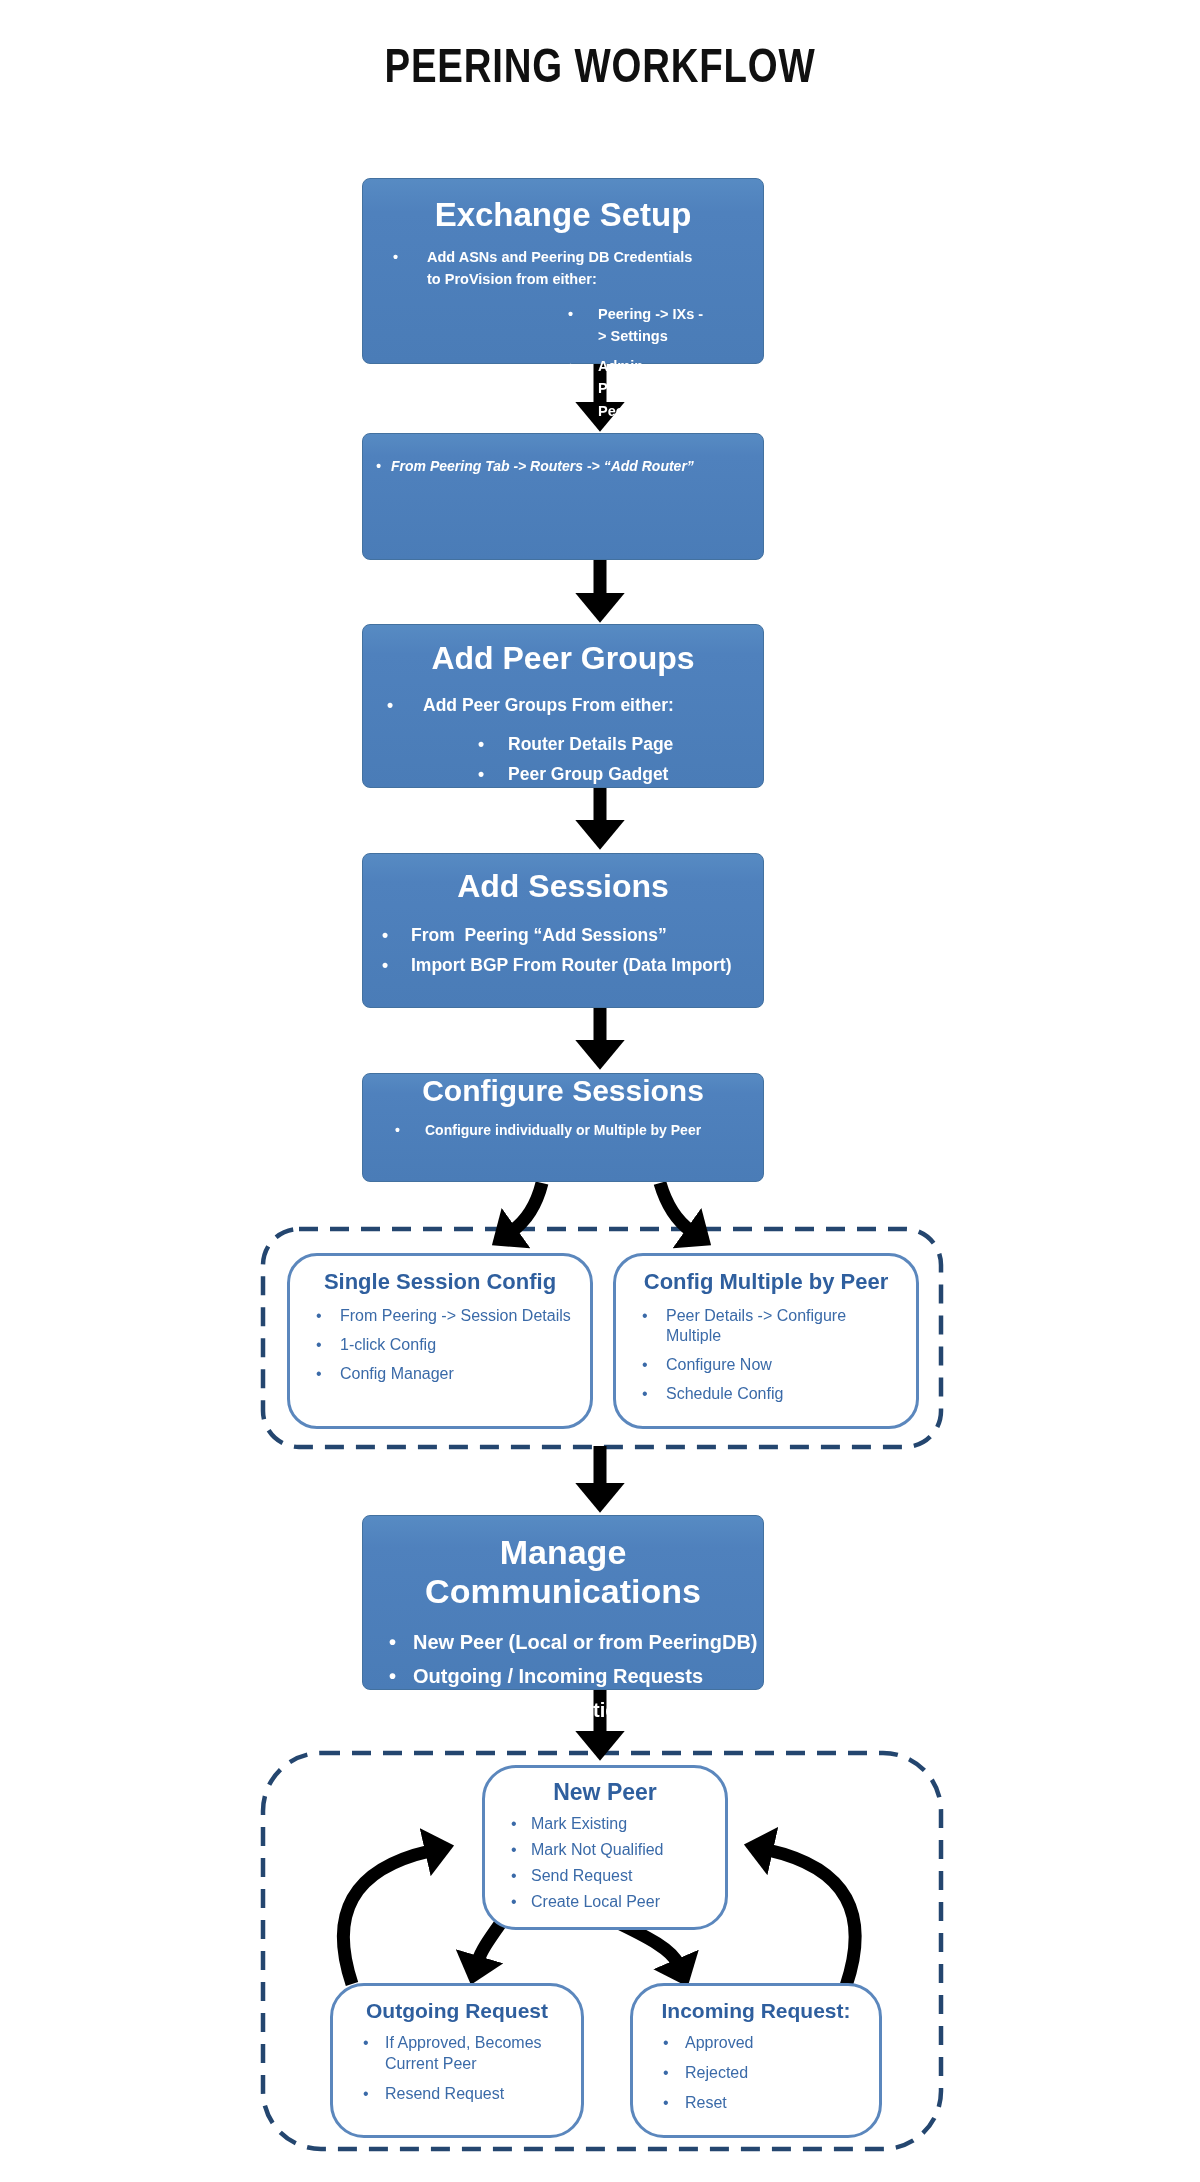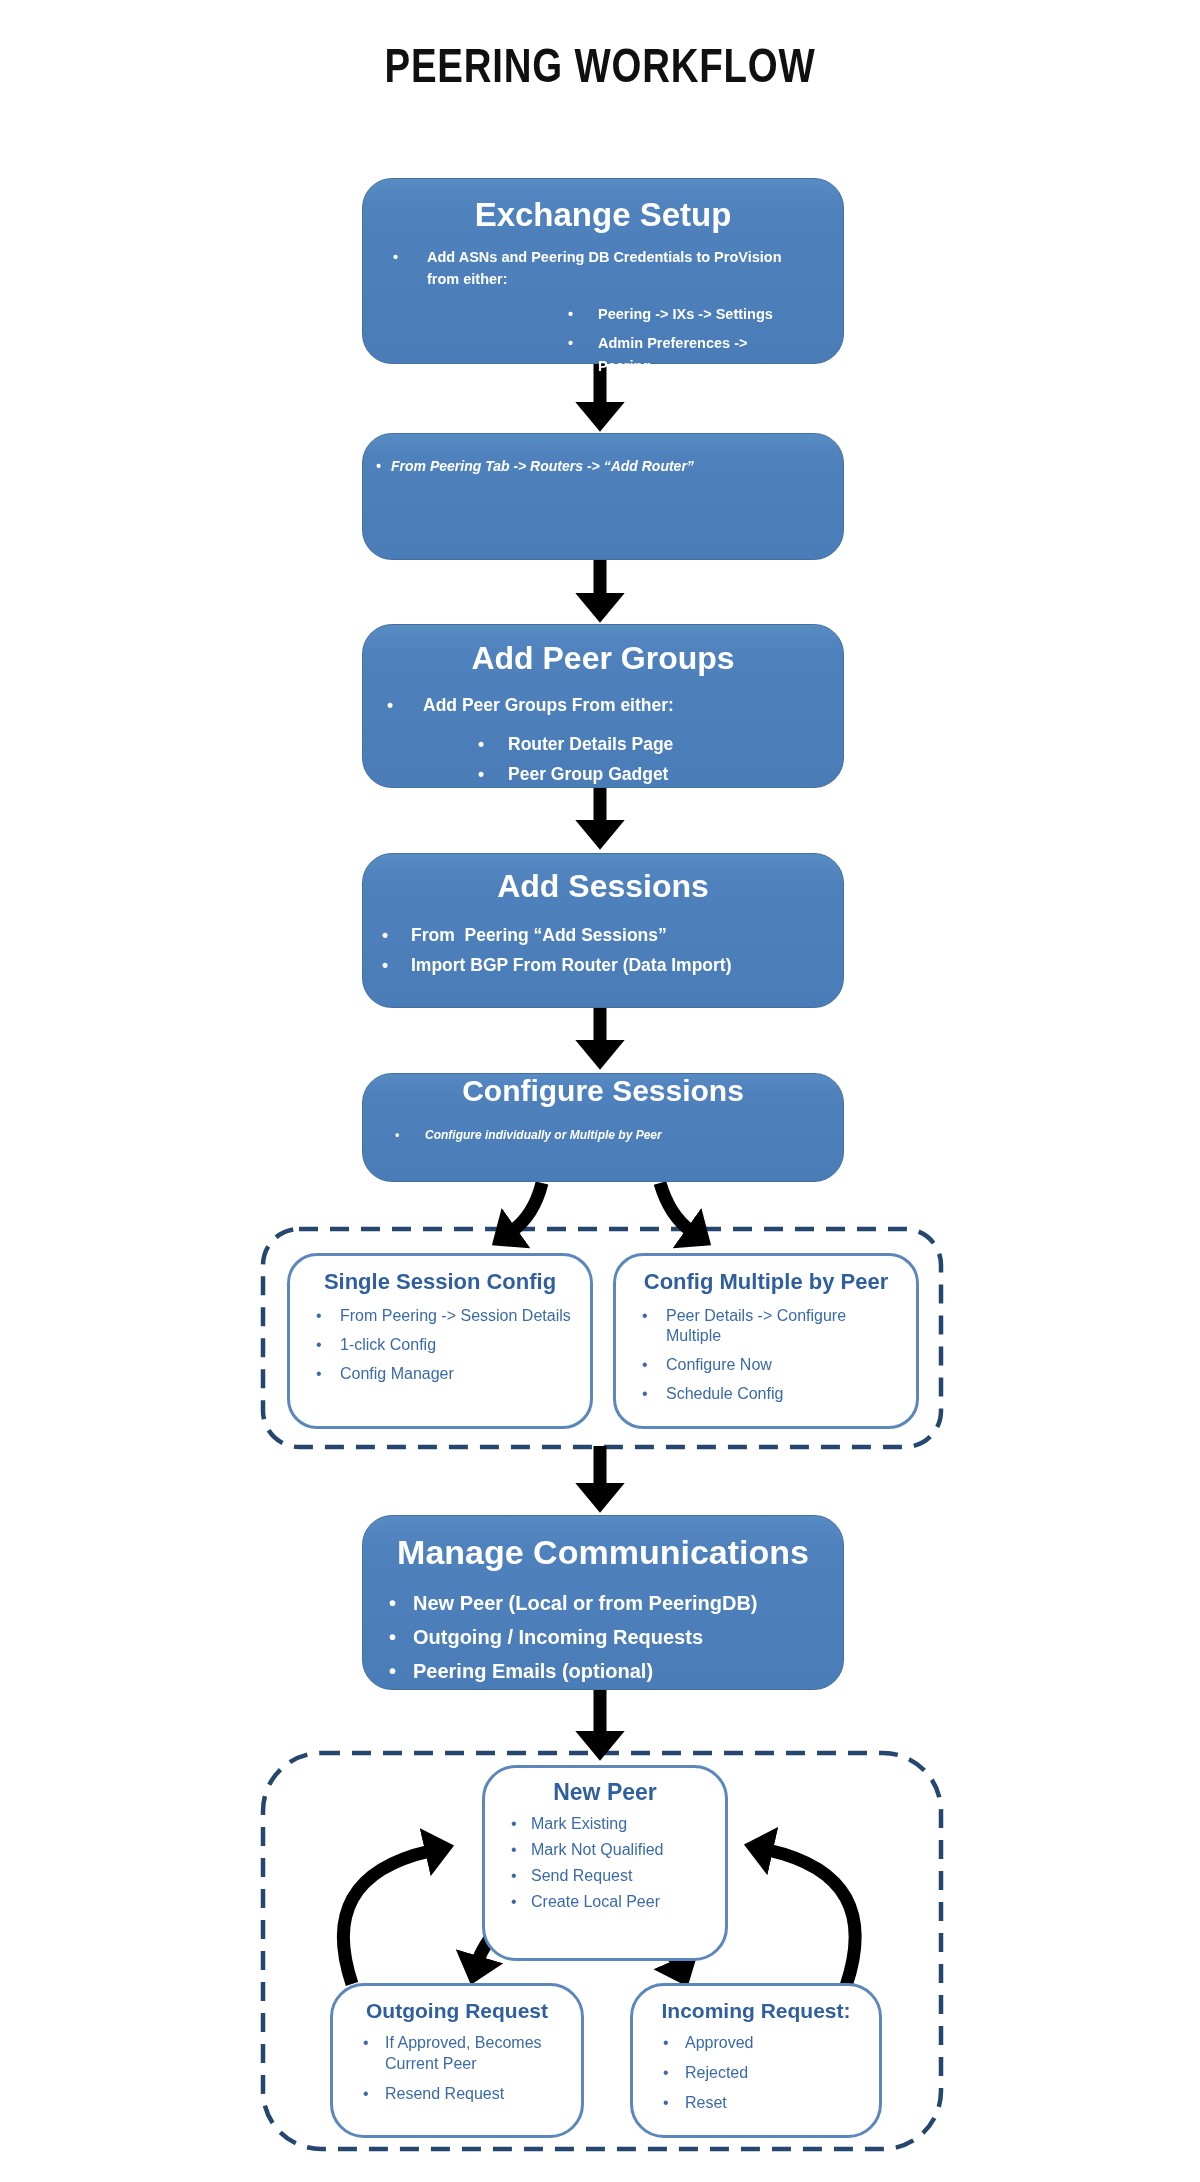--- a/index.html
+++ b/index.html
@@ -6,21 +6,21 @@
   .canvas{position:relative;width:1200px;height:2182px;background:#ffffff;overflow:hidden;
           font-family:"Liberation Sans",sans-serif;}
   .title{position:absolute;top:38px;left:0;width:1200px;margin:0;text-align:center;
          font-size:48px;font-weight:700;color:#101010;letter-spacing:1px;
          transform:scaleX(.8);}
   svg.overlay{position:absolute;left:0;top:0;pointer-events:none;}
   .arr{stroke:#000000;stroke-width:13;fill:none;}
   .dash{fill:none;stroke:#24466f;stroke-width:4.5;stroke-dasharray:19 12;}
 
   .box{position:absolute;box-sizing:border-box;}
-  .blue{left:362px;width:482px;color:#ffffff;border-radius:30px;
+  .blue{left:362px;width:402px;color:#ffffff;border-radius:8px;
         background:linear-gradient(180deg,#578bc3 0%,#4f81bd 18%,#4a7cb7 100%);
         border:1px solid #43719f;}
   .bt{margin:0;text-align:center;font-weight:700;}
   .bl{list-style:none;margin:0;padding:0;}
   .bl li{position:relative;font-weight:700;}
   .bl li::before{content:"\2022";position:absolute;}
   .tx{white-space:pre-wrap;}
 
   
   .es .bt{font-size:33px;margin-top:17px;}
@@ -42,42 +42,42 @@
   .pg .sub li{padding-left:145px;margin-top:9px;}
   .pg .sub li::before{left:115px;}
   
   .as .bt{font-size:32px;margin-top:14px;}
   .as .bl{font-size:17.5px;margin-top:20px;}
   .as .bl li{padding-left:48px;margin-top:9px;}
   .as .bl li:first-child{margin-top:0;}
   .as .bl li::before{left:19px;}
   
   .cs .bt{font-size:30px;}
-  .cs .bl{font-size:12px;margin-top:20px;font-style:italic;}
+  .cs .bl{font-size:14px;margin-top:14px;}
   .cs .bl li{padding-left:62px;}
   .cs .bl li::before{left:32px;}
   
   .mc .bt{font-size:34px;margin-top:17px;}
   .mc .bl{font-size:20px;margin-top:20px;}
   .mc .bl li{padding-left:50px;margin-top:11px;}
   .mc .bl li:first-child{margin-top:0;}
   .mc .bl li::before{left:26px;}
 
   
   .wbox{background:#ffffff;border:3px solid #5b87bd;border-radius:30px;color:#3a6aa8;}
   .wbox .bt{color:#2f5f9e;}
   .wbox .bl li{font-weight:400;}
   .w-ssc,.w-cmp{left:287px;top:1253px;width:306px;height:176px;}
   .w-cmp{left:613px;}
   .w-ssc .bt,.w-cmp .bt{font-size:22px;margin-top:13px;}
   .w-ssc .bl,.w-cmp .bl{font-size:16px;line-height:1.25;margin-top:11px;}
   .w-ssc .bl li,.w-cmp .bl li{padding:0 18px 0 50px;margin-top:9px;}
   .w-ssc .bl li:first-child,.w-cmp .bl li:first-child{margin-top:0;}
   .w-ssc .bl li::before,.w-cmp .bl li::before{left:26px;}
-  .w-np{left:482px;top:1765px;width:246px;height:196px;border-radius:34px;}
+  .w-np{left:482px;top:1765px;width:246px;height:165px;border-radius:34px;}
   .w-np .bt{font-size:23px;margin-top:11px;}
   .w-np .bl{font-size:16px;margin-top:9px;}
   .w-np .bl li{padding-left:46px;margin-top:8px;}
   .w-np .bl li:first-child{margin-top:0;}
   .w-np .bl li::before{left:26px;}
   .w-or,.w-ir{top:1983px;height:155px;border-radius:34px;}
   .w-or{left:330px;width:254px;}
   .w-ir{left:630px;width:252px;}
   .w-or .bt,.w-ir .bt{font-size:21px;margin-top:13px;}
   .w-or .bl,.w-ir .bl{font-size:16px;line-height:1.3;margin-top:10px;}

